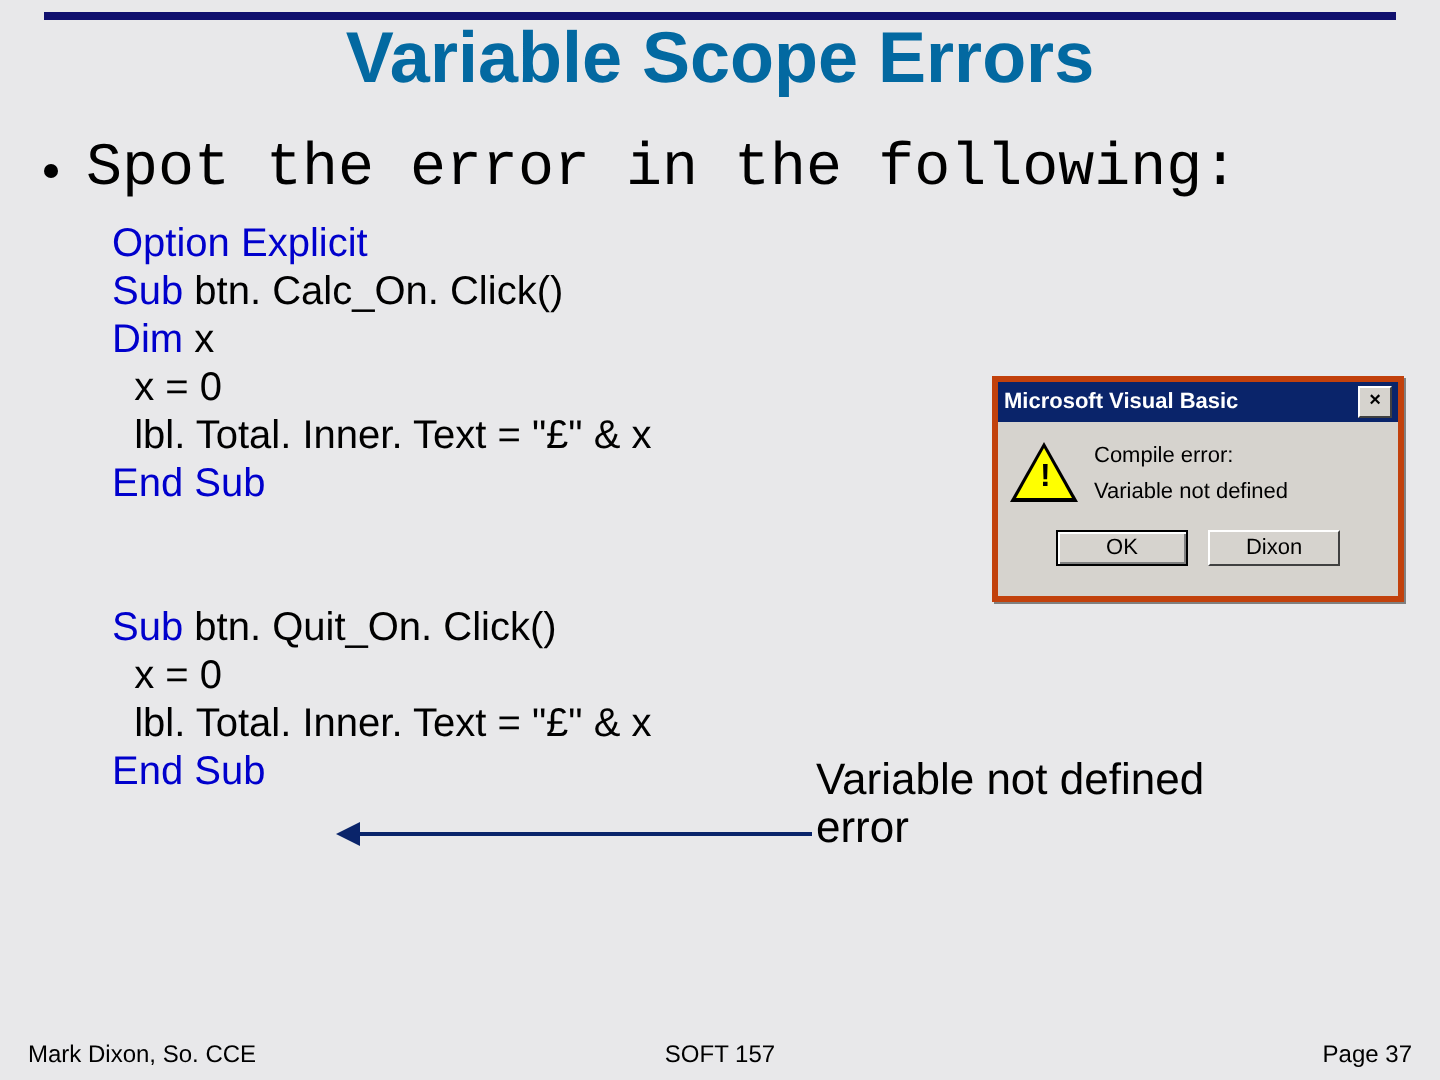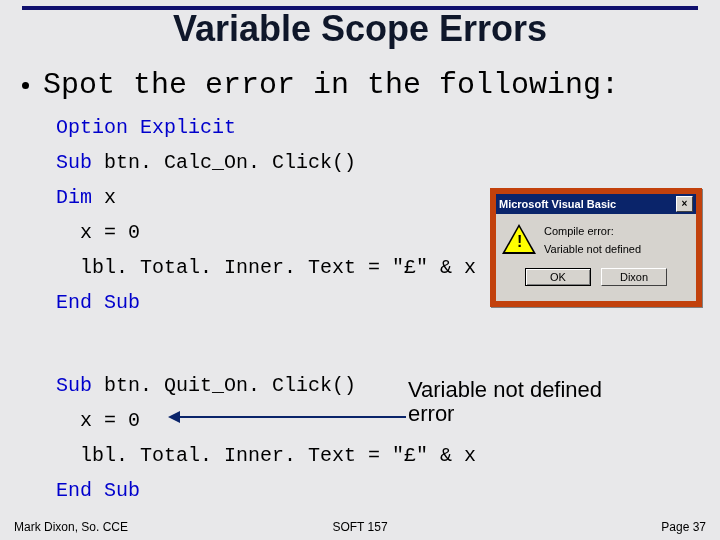--- a/index.html
+++ b/index.html
@@ -14,54 +14,54 @@
   }
   .rule {
     height: 4px;
     background: #10106e;
     margin: 6px 22px 0 22px;
   }
   .title {
     text-align: center;
     font-size: 36px;
     font-weight: bold;
-    color: #0f172a;
+    color: #0369a1;
     margin-top: -2px;
     font-family: Arial, sans-serif;
   }
   .bullet-row {
     display: flex;
     align-items: center;
     margin: 18px 0 0 22px;
     font-size: 30px;
     font-family: Liberation Mono, monospace;
   }
   .bullet-dot {
     width: 7px;
     height: 7px;
     background: #000;
     border-radius: 50%;
     margin-right: 14px;
   }
   .code {
     margin: 8px 0 0 56px;
-    font-family: Liberation Mono, monospace;
+    font-family: Liberation Sans, sans-serif;
     font-size: 20px;
-    line-height: 35px;
+    line-height: 24px;
     white-space: pre;
     color: #000;
   }
   .blue { color: #0000cc; }
   .dlg {
     position: absolute;
     top: 188px;
     right: 18px;
     width: 200px;
     background: #d6d3ce;
-    border: 6px solid #c2410c;
+    border: 3px solid #c2410c;
     box-shadow: 1px 1px 0 #808080;
     font-family: Tahoma, Arial, sans-serif;
     font-size: 11px;
   }
   .dlg-title {
     background: #0a246a;
     color: #fff;
     display: flex;
     align-items: center;
     padding: 2px 3px;

